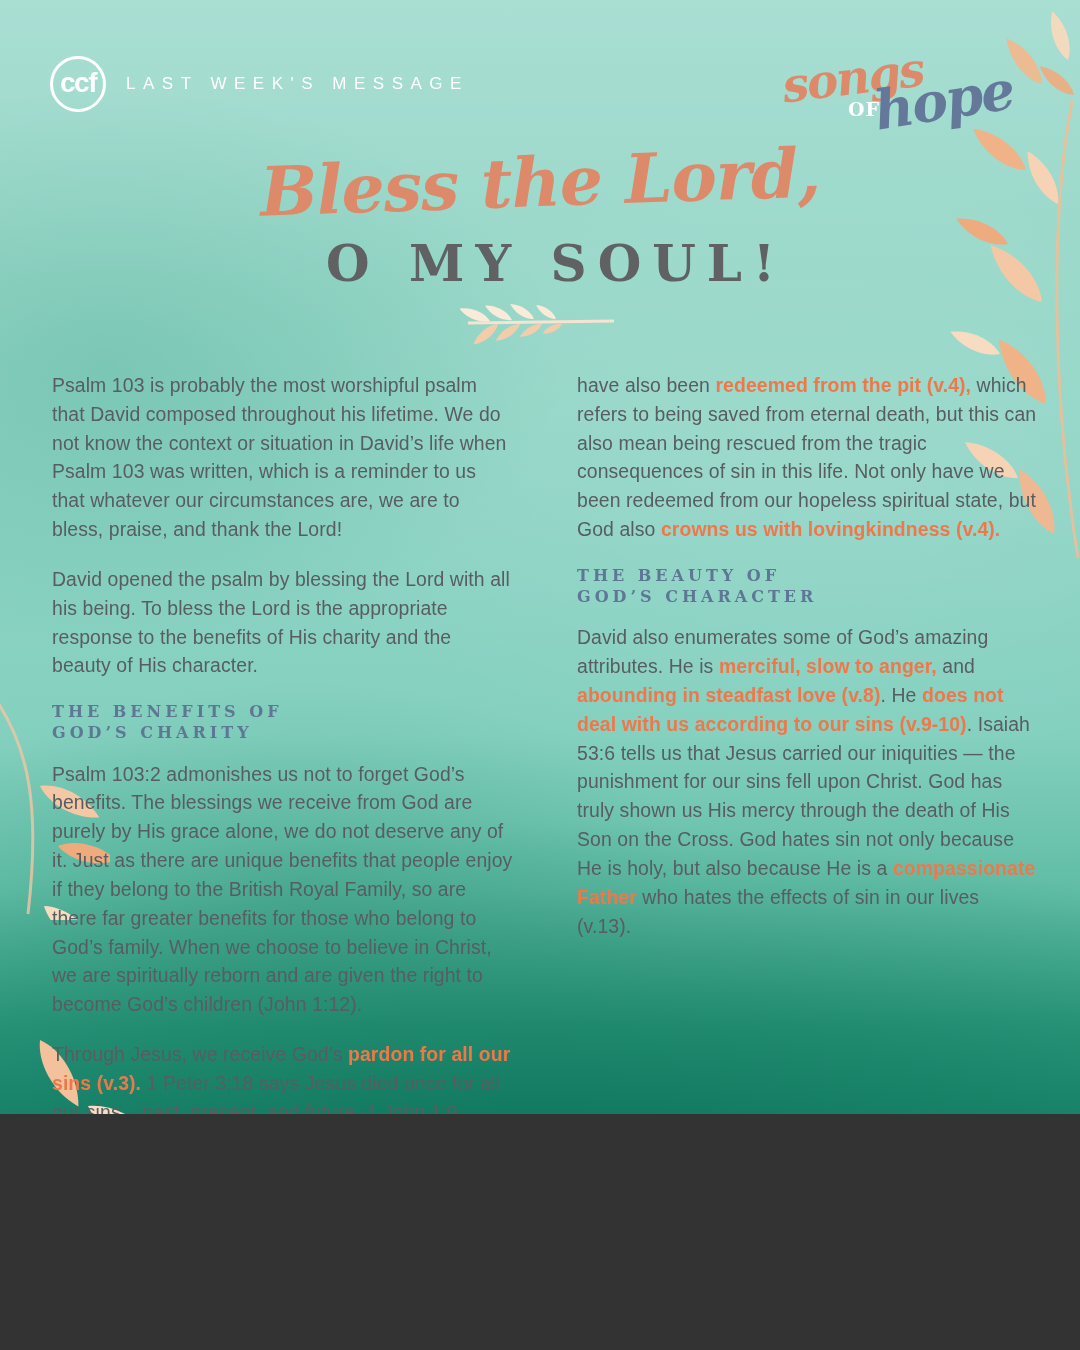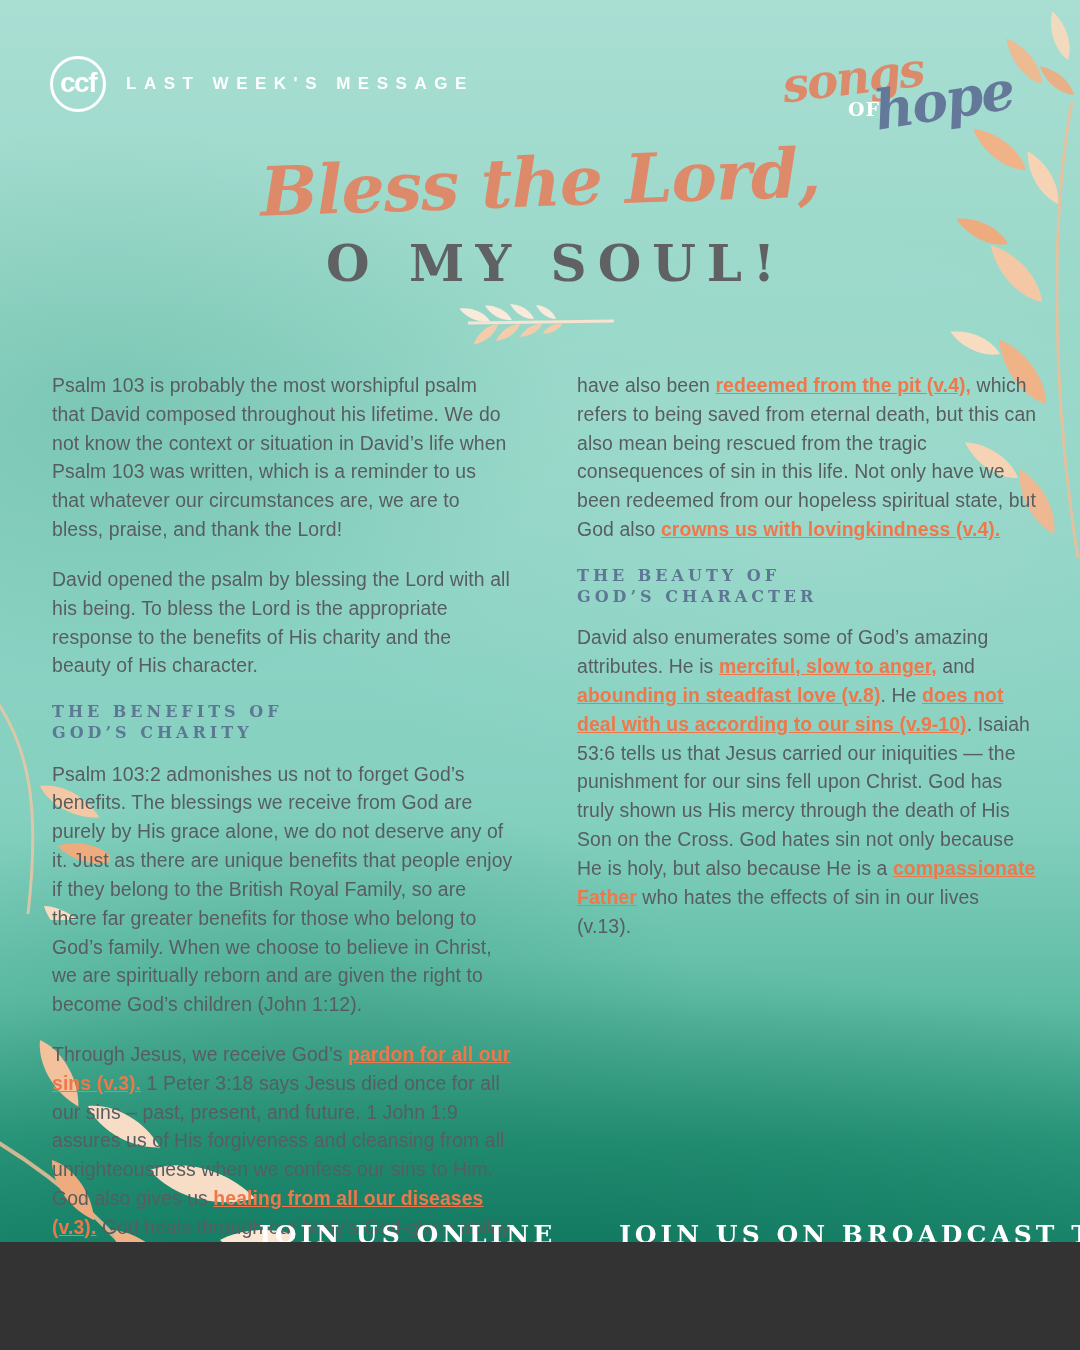--- a/index.html
+++ b/index.html
@@ -1,33 +1,33 @@
 <!DOCTYPE html>
 <html><head>
 <meta charset="utf-8">
 <style>
   html,body{margin:0;padding:0;background:#333;}
   .page{
-    position:relative; width:1080px; height:1242px; overflow:hidden;
+    position:relative; width:1080px; height:1114px; overflow:hidden;
     font-family:"Liberation Sans",sans-serif;
     background:
       radial-gradient(900px 500px at 75% 42%, rgba(255,255,255,0.10), transparent 62%),
       radial-gradient(700px 430px at 10% 33%, rgba(30,140,112,0.22), transparent 65%),
       radial-gradient(560px 300px at 28% 80%, rgba(25,130,102,0.25), transparent 70%),
       radial-gradient(1300px 500px at 50% 106%, rgba(6,105,80,0.62), transparent 72%),
       linear-gradient(180deg,#a9ded3 0%, #98d8c9 26%, #8cd3c4 50%, #84d0bf 66%, #60bda5 80%, #2d9a7e 92%, #1e8b71 100%);
   }
   .leaves{position:absolute; pointer-events:none;}
 
   
   .header{position:absolute; top:56px; left:50px; display:flex; align-items:center; gap:20px;}
   .logo{width:56px; height:56px; border:3.5px solid #fff; border-radius:50%;
     display:flex; align-items:center; justify-content:center;
     color:#fff; font-weight:bold; font-size:28px; letter-spacing:-1.5px; padding-bottom:2px; box-sizing:border-box;}
-  .kicker{color:#fff; font-weight:bold; font-size:17px; letter-spacing:7.5px;}
+  .kicker{color:#fff; font-weight:normal; font-size:17px; letter-spacing:7.5px;}
 
   
   .brand{position:absolute; top:36px; right:48px; width:250px; height:120px;}
   .brand .songs{position:absolute; left:0; top:14px; font-family:"DejaVu Serif",serif; font-style:italic;
     font-weight:bold; font-size:47px; color:#dd8a6b; transform:rotate(-7deg); letter-spacing:-2px;}
   .brand .of{position:absolute; left:66px; top:62px; font-family:"DejaVu Serif",serif;
     font-weight:bold; font-size:19px; color:#fff; letter-spacing:1px;}
   .brand .hope{position:absolute; left:92px; top:32px; font-family:"DejaVu Serif",serif; font-style:italic;
     font-weight:bold; font-size:54px; color:#64789a; transform:rotate(-9deg); letter-spacing:-2px;}
 
@@ -37,21 +37,21 @@
     font-size:68px; color:#dd8a6b; transform:rotate(-2deg); letter-spacing:-1px;}
   .title-caps{position:absolute; top:234px; left:2px; width:100%; text-align:center;
     font-family:"DejaVu Serif",serif; font-weight:bold; font-size:50px; letter-spacing:11px; color:#5f6163;padding-left:14px;}
   .ornament{position:absolute; top:297px; left:50%; transform:translateX(-50%);}
 
   
   .columns{position:absolute; top:371px; left:52px; display:flex; gap:64px;}
   .col{width:461px; font-size:19.4px; line-height:1.485; color:#585d60; letter-spacing:0.1px;}
   .col p{margin:0 0 21px;}
   .col p.spaced{margin-top:45px;}
-  .hl{color:#f0774a; font-weight:bold;text-decoration:underline;}
+  .hl{color:#f0774a; font-weight:bold;}
   h3.section{font-family:"DejaVu Serif",serif; font-weight:bold; color:#5e7795;
     font-size:16px; letter-spacing:4px; line-height:1.33; margin:9px 0 16px;}
 
   
   .footer-online{position:absolute; left:259px; top:1204px; width:330px; color:#fff;}
   .footer-tv{position:absolute; left:619px; top:1204px; width:440px; color:#fff;}
   .footer-heading{font-family:"DejaVu Serif",serif; font-weight:bold; font-size:25px;
     letter-spacing:4px; color:#fff; margin:16px 0 13px; white-space:nowrap;}
   .day{font-weight:bold; font-size:21px; margin-bottom:14px;}
   .times div{font-size:19px; line-height:1.38;}

